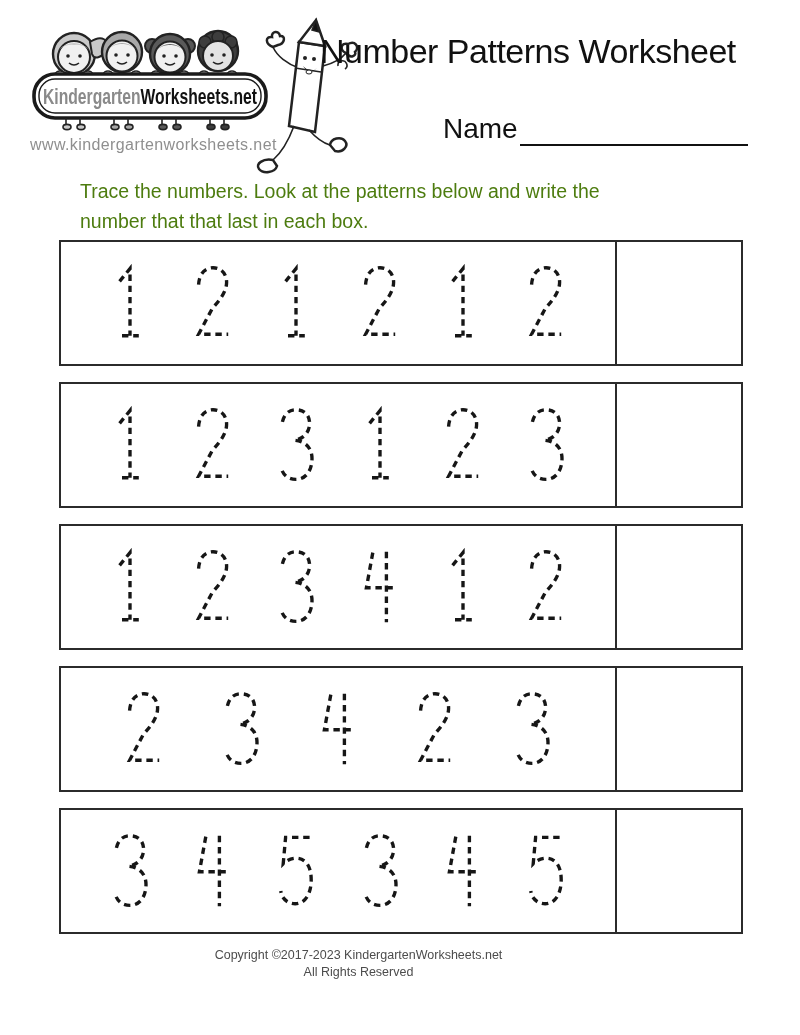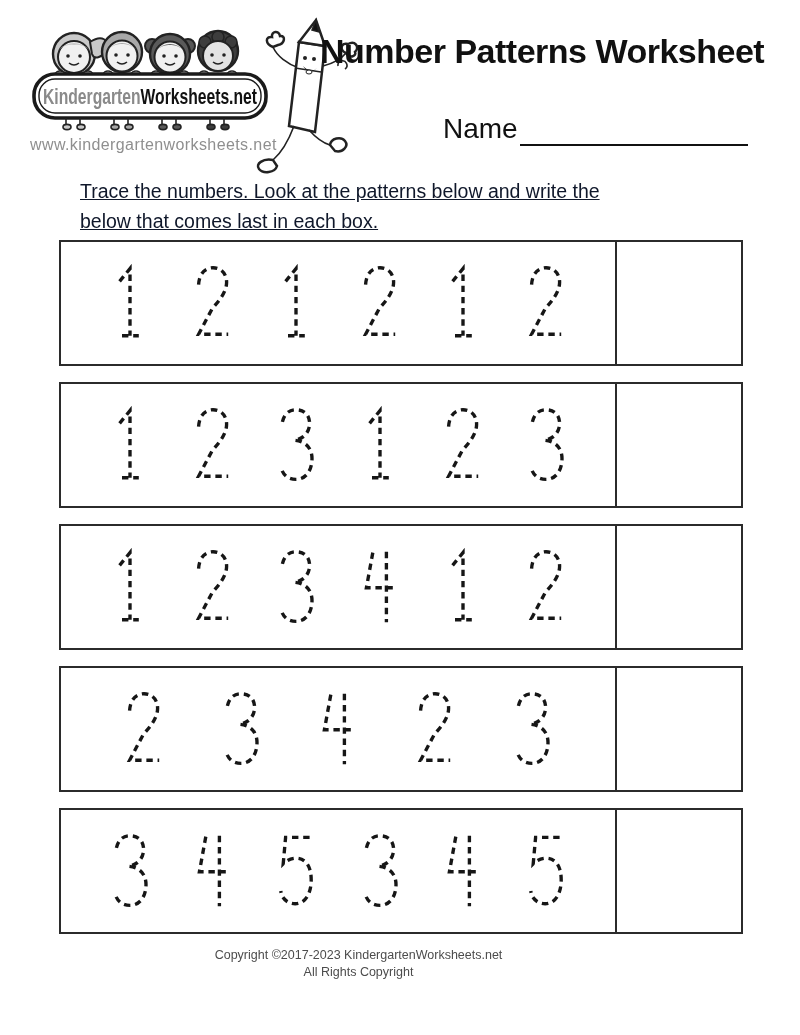--- a/index.html
+++ b/index.html
@@ -15,35 +15,35 @@
   .logo-svg  { display:block; width:244px; height:110px; }
   .logo-url  {
     margin-top:2px; font-size:16px; letter-spacing:.4px;
     color:#8f8f8f; white-space:nowrap;
   }
 
   .pencil-svg { position:absolute; left:243px; top:6px; width:120px; height:170px; }
 
   .page-title {
     position:absolute; top:32px; right:50px; width:430px;
-    font-size:34px; font-weight:700; letter-spacing:-0.5px;
-    text-align:right; white-space:nowrap; color:#111;
+    font-size:34px; font-weight:400; letter-spacing:-0.5px;
+    white-space:nowrap; color:#111;
   }
 
   .name-row {
     position:absolute; left:443px; top:112px; width:305px;
     display:flex; align-items:flex-start;
   }
   .name-label { font-size:28px; color:#111; line-height:34px; }
   .name-line  { flex:1; height:34px; border-bottom:2px solid #111; margin-left:2px; }
 
   
   .instructions {
     position:absolute; left:80px; top:176px; width:660px;
-    font-size:19.5px; line-height:30px; color:#0f172a;text-decoration:underline;
+    font-size:19.5px; line-height:30px; color:#4d7c0f;
   }
 
   
   .rows { position:absolute; left:59px; top:240px; width:684px; }
   .row {
     display:flex; height:126px; margin-bottom:16px;
     border:2px solid #2b2b2b; background:#fff;
   }
   .digits {
     flex:1; display:flex; align-items:center;
@@ -182,21 +182,21 @@
 
   <div class="page-title">Number Patterns Worksheet</div>
 
   <div class="name-row">
     <span class="name-label">Name</span>
     <span class="name-line"></span>
   </div>
 
   <div class="instructions">
     <div>Trace the numbers. Look at the patterns below and write the</div>
-    <div>below that comes last in each box.</div>
+    <div>number that that last in each box.</div>
   </div>
 
   <div class="rows">
     <div class="row">
       <div class="digits">
           <svg viewBox="0 0 60 100" class="digit-svg">
             <path d="M17 23 L30 7 L30 91 M20 91 L41 91"></path>
           </svg>
           <svg viewBox="0 0 60 100" class="digit-svg">
             <path d="M12 27 C13 11 22 6 30 6 C41 6 47 14 47 24 C47 36 38 47 29 57 L12 89 L49 89"></path>
@@ -302,16 +302,16 @@
           <svg viewBox="0 0 60 100" class="digit-svg">
             <path d="M47 8 L17 8 L14 41 C19 36 25 34 30 34 C42 34 49 44 49 61 C49 79 41 91 29 91 C19 91 12 84 11 75"></path>
           </svg>
         </div>
       <div class="answer-box"></div>
     </div>
   </div>
 
   <div class="footer">
     <div>Copyright ©2017-2023 KindergartenWorksheets.net</div>
-    <div>All Rights Copyright</div>
+    <div>All Rights Reserved</div>
   </div>
 
 </div>
 
 </body></html>

